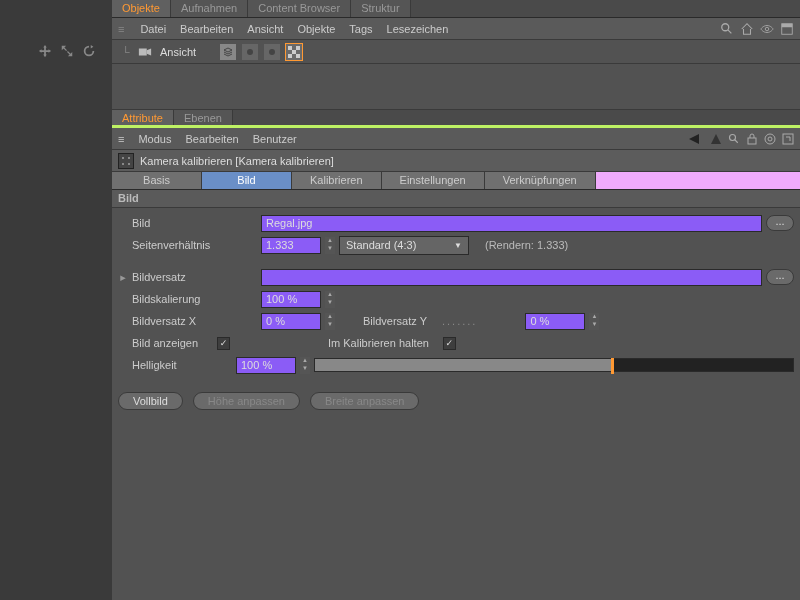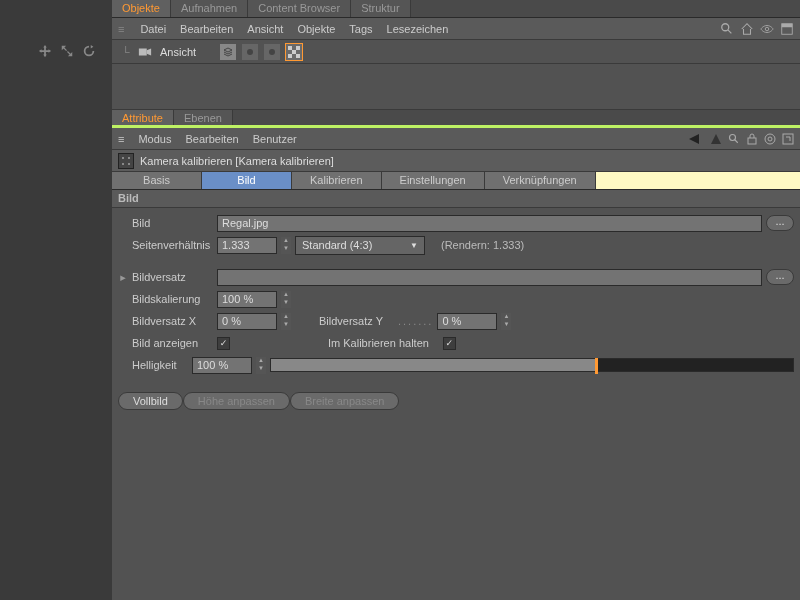--- a/index.html
+++ b/index.html
@@ -17,42 +17,42 @@
 .menubar-right { position: absolute; right: 6px; display: flex; gap: 6px; align-items: center; }
 .obj-row { display: flex; align-items: center; height: 24px; background: #525252; border-bottom: 1px solid #3a3a3a; padding-left: 10px; gap: 4px; }
 .obj-icon { width: 14px; height: 14px; }
 .obj-label { color: #ddd; padding: 0 4px; }
 .tag-box { width: 16px; height: 16px; background: #888; margin-left: 2px; display: inline-flex; align-items: center; justify-content: center; }
 .tag-box.on { outline: 1px solid #ff9933; }
 .obj-area { height: 46px; background: #525252; border-bottom: 1px solid #3a3a3a; }
 .attr-tabs { display: flex; height: 18px; background: #4a4a4a; border-bottom: 3px solid #bef264; }
 .attr-menubar { display: flex; align-items: center; height: 22px; background: #5a5a5a; border-bottom: 1px solid #3a3a3a; padding: 0 6px; gap: 14px; position: relative; }
 .obj-header { display: flex; align-items: center; height: 22px; background: #5c5c5c; border-bottom: 1px solid #3a3a3a; padding: 0 6px; gap: 6px; color: #ddd; }
-.sub-tabs { display: flex; height: 18px; background: #fef9c3; border-bottom: 1px solid #2a2a2a; }
+.sub-tabs { display: flex; height: 18px; background: #f0abfc; border-bottom: 1px solid #2a2a2a; }
 .sub-tab { padding: 2px 18px; color: #ccc; background: #707070; border-right: 1px solid #3a3a3a; text-align: center; cursor: pointer; }
 .sub-tab.active { background: #6a8fc7; color: #fff; }
 .section-header { height: 18px; background: #5a5a5a; color: #bbb; font-weight: bold; padding: 2px 6px; border-bottom: 1px solid #3a3a3a; }
 .form-area { padding: 4px 6px 8px 6px; }
 .row { display: flex; align-items: center; height: 22px; gap: 4px; }
 .lbl { color: #ccc; min-width: 95px; padding-left: 14px; }
-.field { background: #737373; border: 1px solid #2a2a2a; color: #ddd; height: 17px; padding: 1px 4px; display: flex; align-items: center; }
+.field { background: #8b5cf6; border: 1px solid #2a2a2a; color: #ddd; height: 17px; padding: 1px 4px; display: flex; align-items: center; margin-left: 44px; }
 .field-wide { flex: 1; }
 .spinner { width: 10px; background: #555; display: flex; flex-direction: column; height: 17px; }
 .spinner div { flex: 1; font-size: 6px; color: #aaa; text-align: center; line-height: 7px; }
 .dropdown { background: #656565; border: 1px solid #2a2a2a; color: #ddd; height: 19px; padding: 6px 6px; display: flex; align-items: center; justify-content: space-between; min-width: 130px; }
 .dropdown .arrow { font-size: 8px; }
 .ellipsis-btn { background: #6a6a6a; border: 1px solid #3a3a3a; border-radius: 9px; width: 28px; height: 16px; color: #ddd; text-align: center; line-height: 10px; cursor: pointer; }
 .disclosure { color: #999; width: 10px; text-align: center; }
 .checkbox { width: 13px; height: 13px; background: #3e3e3e; border: 1px solid #2a2a2a; display: inline-flex; align-items: center; justify-content: center; color: #ddd; font-size: 9px; }
 .checkbox.checked::after { content: "✓"; }
 .slider-track { flex: 1; height: 14px; background: linear-gradient(to right, #888 0%, #888 62%, #222 62%, #222 100%); position: relative; border: 1px solid #2a2a2a; }
 .slider-thumb { position: absolute; left: 62%; top: -1px; width: 3px; height: 16px; background: #ff9933; }
 .btn-pill { background: #6a6a6a; border: 1px solid #3a3a3a; border-radius: 9px; padding: 2px 14px; color: #888; cursor: pointer; }
 .btn-pill.enabled { color: #ddd; }
-.btn-row { display: flex; padding: 8px 6px; }
+.btn-row { display: flex; gap: 10px; padding: 8px 6px; }
 .dots { color: #888; letter-spacing: 2px; }
 .hdr-icon { width: 16px; height: 16px; background: radial-gradient(circle at 30% 30%, #888 1px, transparent 1px), radial-gradient(circle at 70% 30%, #888 1px, transparent 1px), radial-gradient(circle at 30% 70%, #888 1px, transparent 1px), radial-gradient(circle at 70% 70%, #888 1px, transparent 1px); background-color: #444; border: 1px solid #222; }
 svg { display: block; }
 </style>
 </head>
 <body>
 
 <div class="outer-dark">
   <div class="tool-icons">
     <svg class="tool-icon" viewBox="0 0 16 16">

